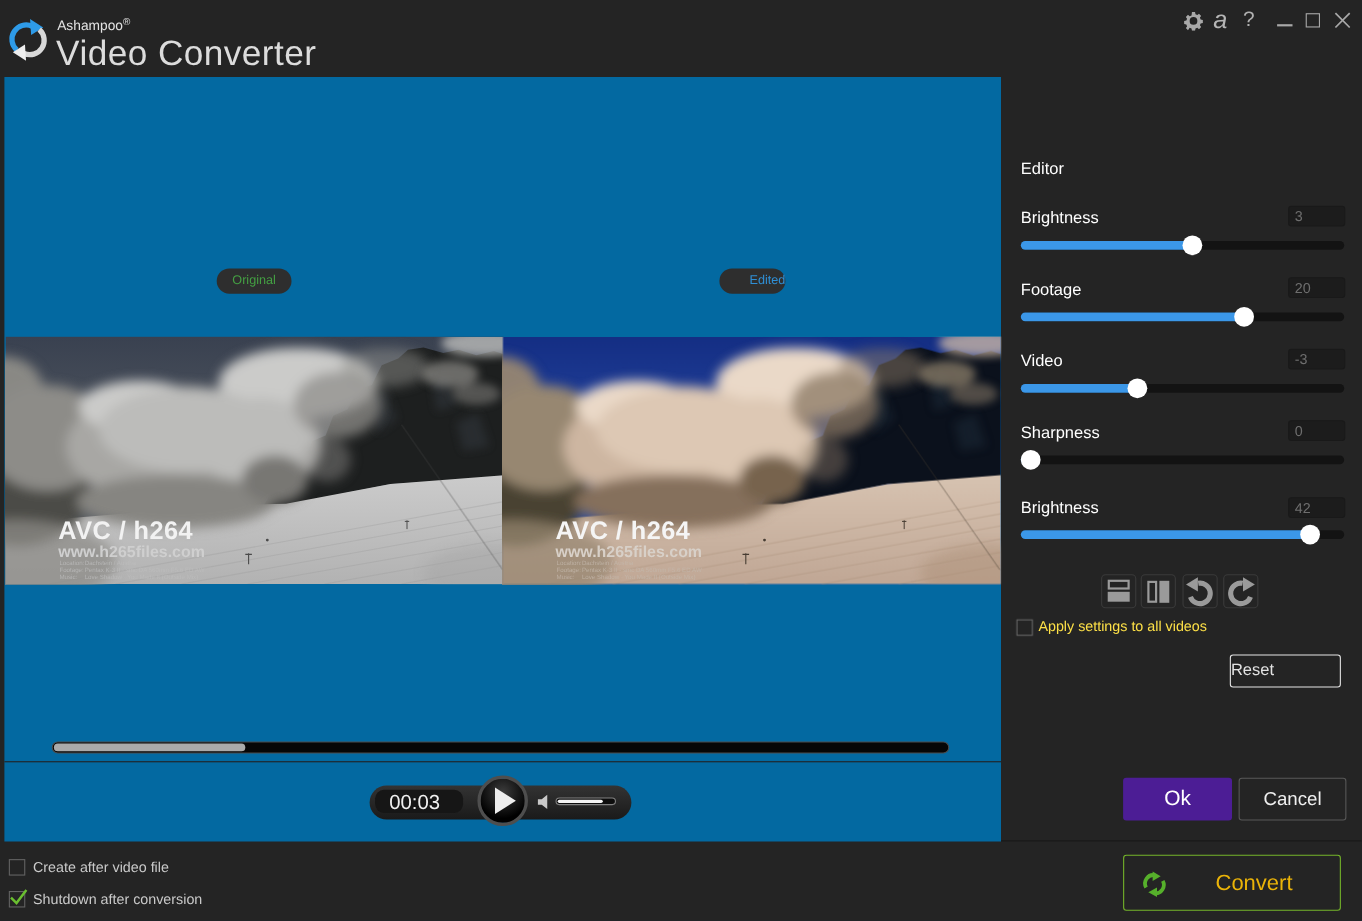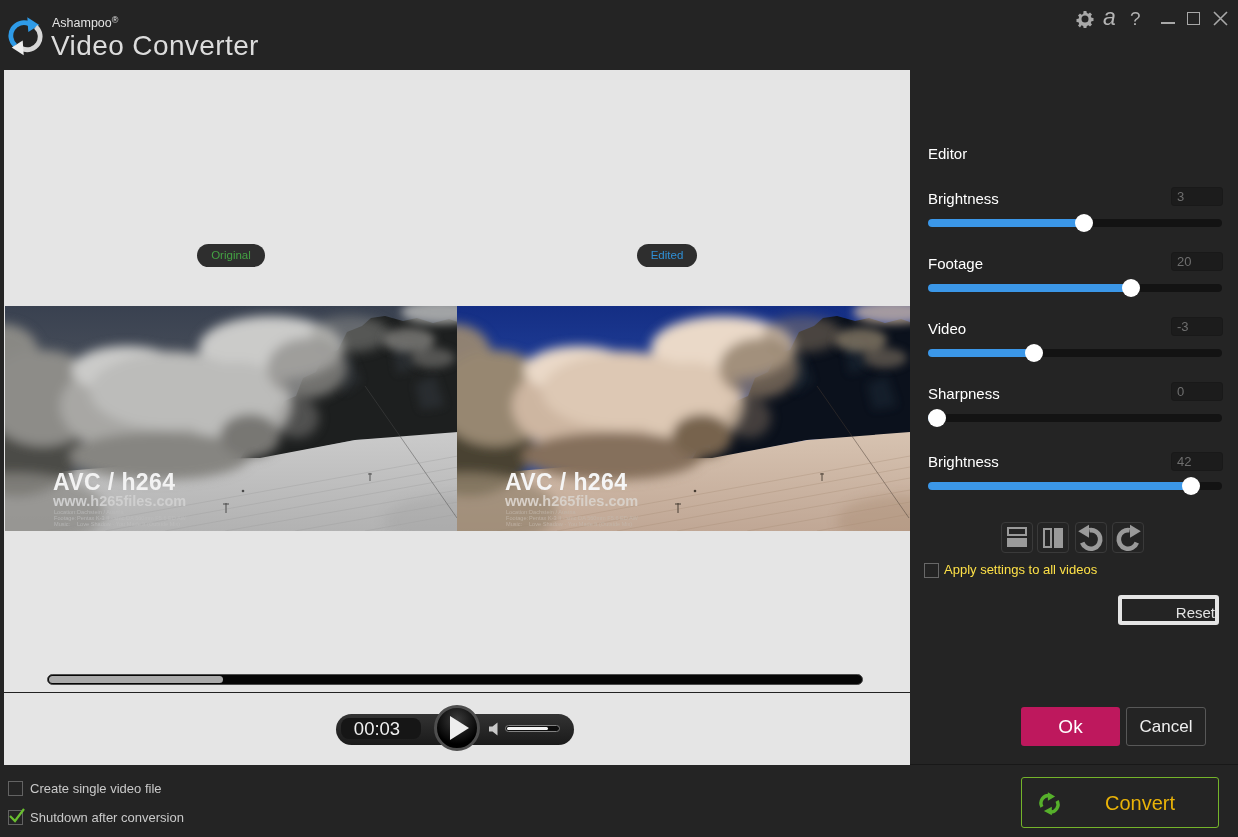--- a/index.html
+++ b/index.html
@@ -3,32 +3,32 @@
 <meta charset="utf-8">
 <style>
 * { margin:0; padding:0; box-sizing:border-box; }
 html,body { width:1238px; height:837px; background:#242424; overflow:hidden;
   font-family:"Liberation Sans", sans-serif; }
 #app { position:relative; width:1238px; height:837px; background:#242424; }
 
 
 #logo { position:absolute; left:8px; top:15px; width:35px; height:42px; }
 #brand { position:absolute; left:52px; top:15px; color:#e3e3e3; font-size:12.5px; }
-#title { position:absolute; left:51px; top:30px; color:#dcdcdc; font-size:28px; letter-spacing:0.4px; }
+#title { position:absolute; left:51px; top:30px; color:#dcdcdc; font-size:32px; letter-spacing:0.4px; }
 .tbico { position:absolute; top:10px; color:#a8a8a8; }
 
 
-#stage { position:absolute; left:4px; top:70px; width:906px; height:695px; background:#e5e5e5; }
+#stage { position:absolute; left:4px; top:70px; width:906px; height:695px; background:#0369a1; }
 .frame { position:absolute; top:236px; width:453px; height:225px; }
 #frameL { left:1px; }
 #frameR { left:453px; }
 .pill { position:absolute; top:174px; height:23px; background:#2e2e2e; border-radius:12px;
   font-size:11.5px; line-height:23px; text-align:center; }
 #pillL { left:193px; width:68px; color:#44a043; }
-#pillR { left:633px; width:60px; color:#2f8fd5; }
+#pillR { left:650px; width:60px; color:#2f8fd5;text-align:right; }
 
 #seek { position:absolute; left:43px; top:604px; width:816px; height:11px;
   border:1px solid #4c4c4c; border-radius:6px; background:#060606; }
 #seekfill { position:absolute; left:1px; top:1px; width:174px; height:7px; background:#aaa; border-radius:4px; }
 #ctlline { position:absolute; left:0; top:622px; width:906px; height:1px; background:#222; }
 
 #ctlbar { position:absolute; left:332px; top:644px; width:238px; height:31px; border-radius:16px;
   background:linear-gradient(#333,#1a1a1a); }
 #time { position:absolute; left:337px; top:648px; width:80px; height:21px; border-radius:8px;
   background:#161616; color:#f0f0f0; font-size:18.5px; line-height:21px; text-align:center; text-indent:-8px; }
@@ -44,25 +44,25 @@
 #panel { position:absolute; left:910px; top:70px; width:328px; height:694px; background:#242424; }
 .plabel { position:absolute; left:18px; color:#fff; font-size:15px; font-weight:normal; }
 .pvbox { position:absolute; left:261px; width:52px; height:19px; background:#1c1c1c;
   border:1px solid #191919; border-radius:3px; color:#6e6e6e; font-size:13px; line-height:17px; padding-left:5px; }
 .track { position:absolute; left:18px; width:294px; height:8px; border-radius:4px; background:#131313; }
 .tfill { position:absolute; left:0; top:0; height:8px; border-radius:4px; background:#3b97e8; }
 .thumb { position:absolute; top:-5px; width:18px; height:18px; border-radius:50%; background:#fff; }
 .icobtn { position:absolute; top:452px; width:32px; height:31px; border:1px solid #3a3a3a; border-radius:4px; }
 #applybox { position:absolute; left:14px; top:493px; width:15px; height:15px; border:1px solid #686868; background:#242424; }
 #applylab { position:absolute; left:34px; top:492px; color:#fde047; font-size:13px; }
-#resetbtn { position:absolute; left:208px; top:525px; width:101px; height:30px; border:4px solid #e5e5e5;
-  border-radius:3px; color:#e2e2e2; font-size:15px; line-height:28px; text-align:right; }
-#okbtn { position:absolute; left:111px; top:637px; width:99px; height:39px; background:#be185d;
+#resetbtn { position:absolute; left:208px; top:525px; width:101px; height:30px; border:1px solid #e5e5e5;
+  border-radius:3px; color:#e2e2e2; font-size:15px; line-height:28px; text-align:left; }
+#okbtn { position:absolute; left:111px; top:637px; width:99px; height:39px; background:#4c1d95;
   border-radius:3px; color:#fff; font-size:19px; line-height:39px; text-align:center; }
-#cancelbtn { position:absolute; left:216px; top:637px; width:80px; height:39px; border:1px solid #585858;
+#cancelbtn { position:absolute; left:216px; top:637px; width:98px; height:39px; border:1px solid #585858;
   border-radius:3px; color:#efefef; font-size:17px; line-height:37px; text-align:center; }
 
 
 #footline { position:absolute; left:910px; top:764px; width:328px; height:1px; background:#181818; }
 .fbox { position:absolute; left:8px; width:15px; height:15px; border:1px solid #636363; background:#242424; }
 .flab { position:absolute; left:30px; color:#c9c9c9; font-size:13px; }
 #convert { position:absolute; left:1021px; top:777px; width:198px; height:51px; border:1px solid #74b42a;
   border-radius:3px; }
 #convtext { position:absolute; left:83px; top:14px; color:#eab308; font-size:20px; }
 </style>
@@ -341,21 +341,21 @@
     </div>
     <div id="applybox"></div>
     <div id="applylab">Apply settings to all videos</div>
     <div id="resetbtn">Reset</div>
     <div id="okbtn">Ok</div>
     <div id="cancelbtn">Cancel</div>
   </div>
 
   <div id="footline"></div>
   <div class="fbox" style="top:781px"></div>
-  <div class="flab" style="top:781px">Create single video file</div>
+  <div class="flab" style="top:781px">Create after video file</div>
   <div class="fbox" style="top:810px"></div>
   <svg style="position:absolute;left:7px;top:806px" width="20" height="20" viewBox="0 0 20 20">
     <path d="M3 10 L8 15 L17 3" fill="none" stroke="#6abf30" stroke-width="2.2"></path>
   </svg>
   <div class="flab" style="top:810px">Shutdown after conversion</div>
   <div id="convert">
     <svg style="position:absolute;left:16px;top:13px" width="25" height="25" viewBox="0 0 34 38">
       <path d="M4 24 A 11.5 11.5 0 0 1 16 7" fill="none" stroke="#56b02b" stroke-width="5.2"></path>
       <path d="M13 2 L24 8.5 L13 15 Z" fill="#56b02b"></path>
       <path d="M27 15 A 11.5 11.5 0 0 1 16 32" fill="none" stroke="#56b02b" stroke-width="5.2"></path>

